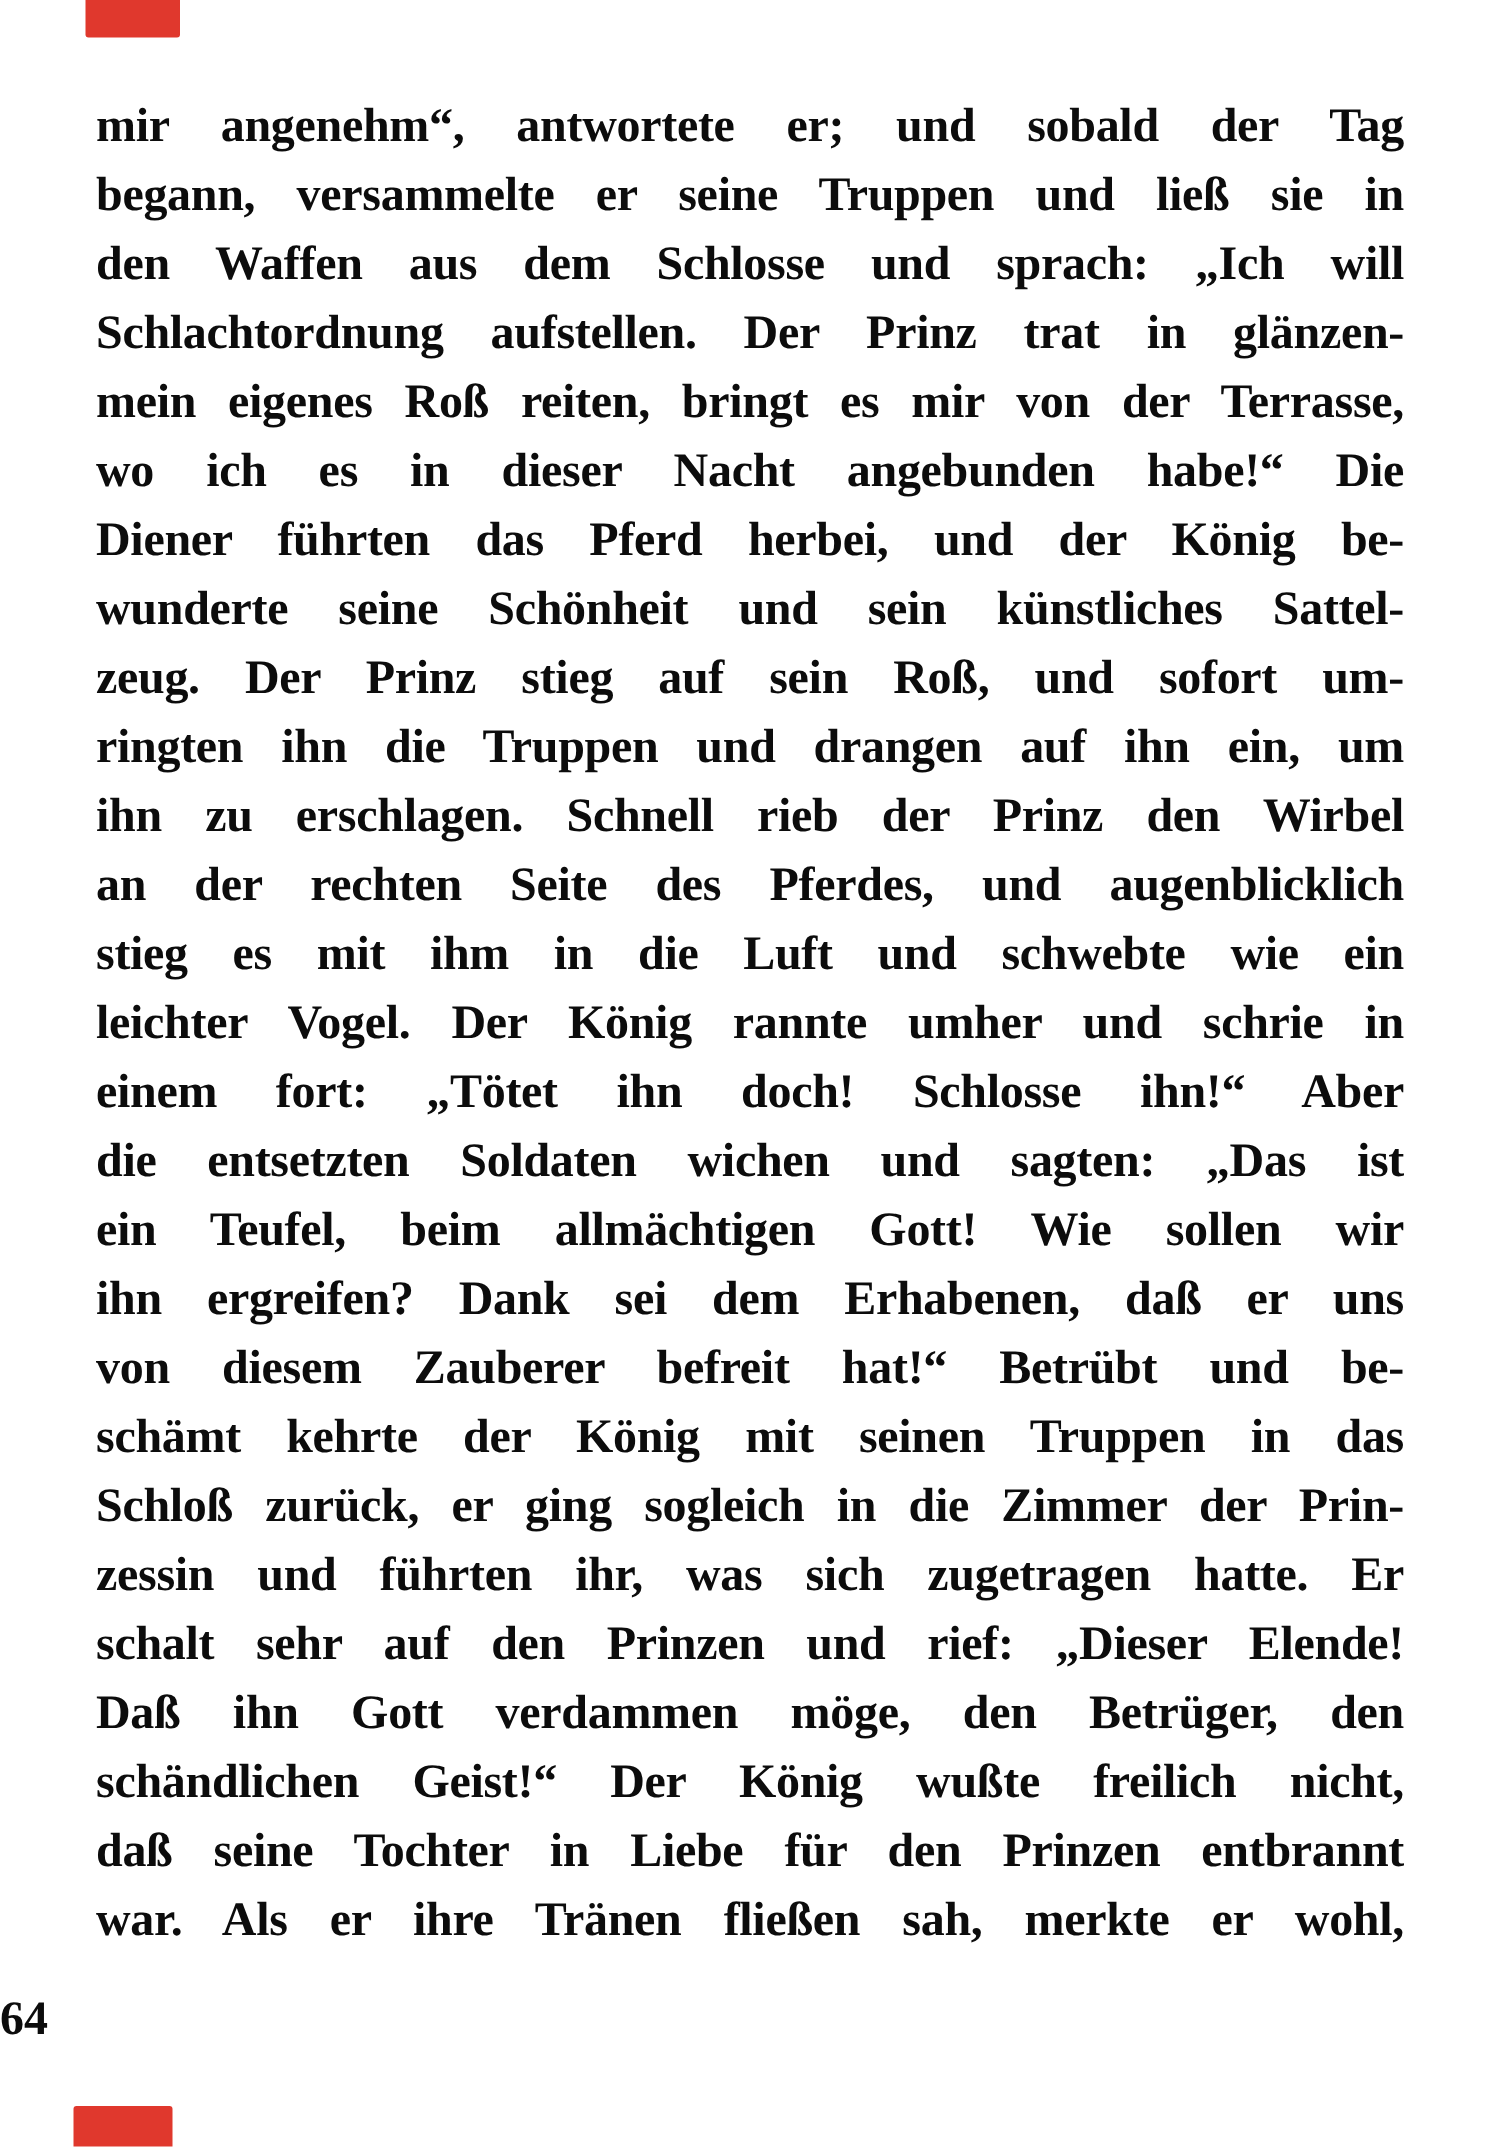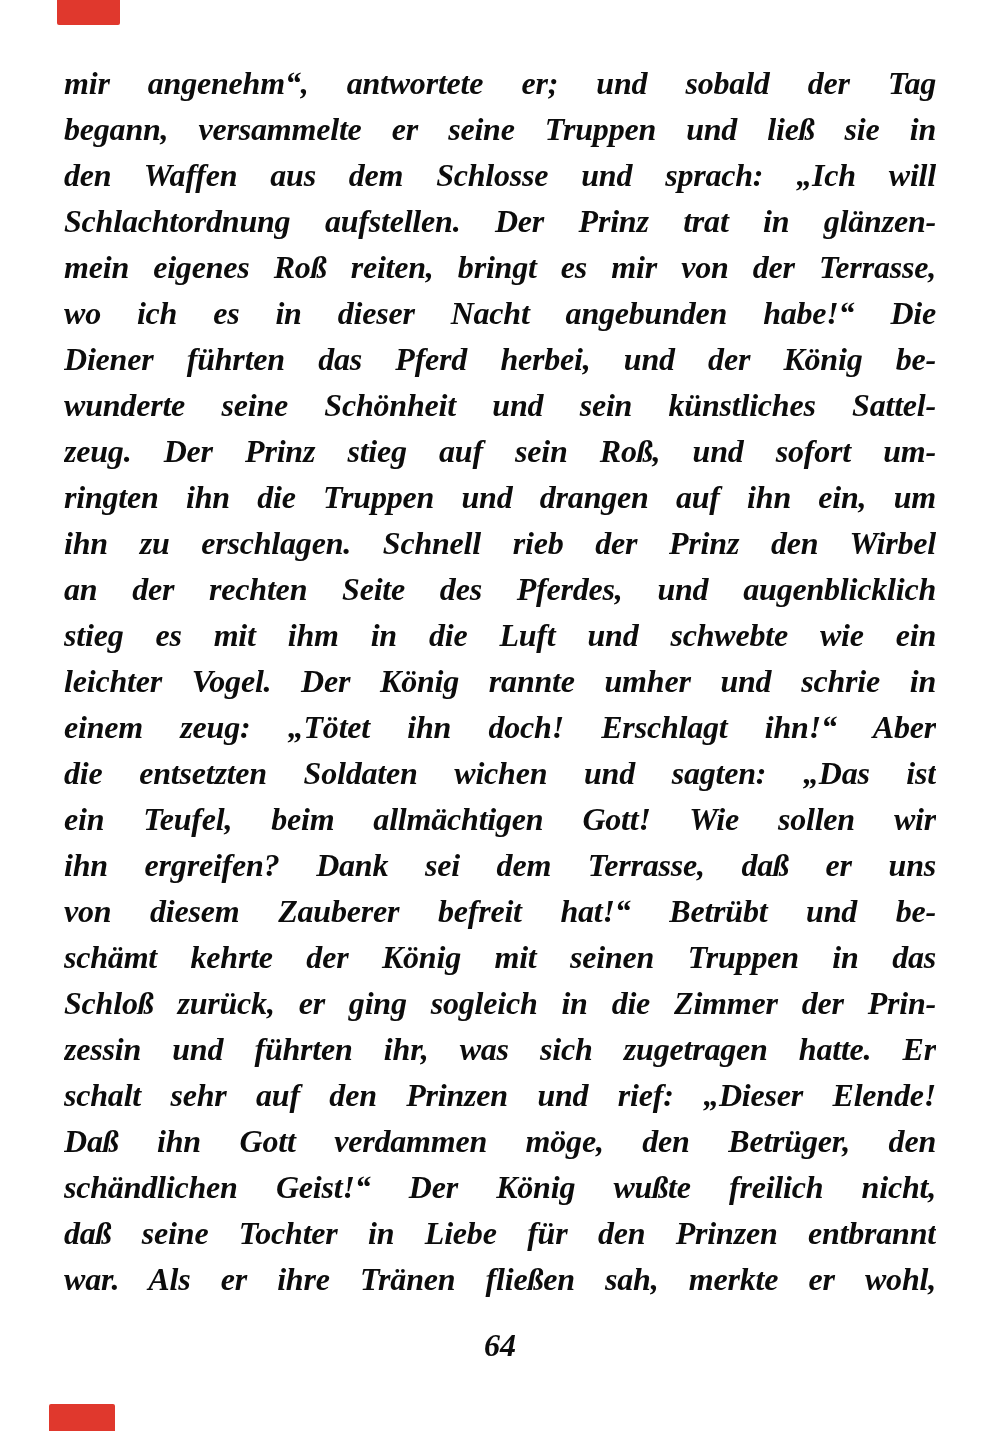--- a/index.html
+++ b/index.html
@@ -1,15 +1,15 @@
 <!DOCTYPE html>
 <html style="--paper: #ffffff; --ink: #0c0c0c; --scan-mark-red: #e0382d;"><head>
 <meta charset="utf-8">
 <style>
-  * { box-sizing: border-box; font-style: italic; }
+  * { box-sizing: border-box; }
   html, body { margin: 0; padding: 0; }
   body {
     width: 1000px;
     height: 1431px;
     background: #ffffff;
     font-family: "Liberation Serif", serif;
   }
   .page {
     position: relative;
     width: 1000px;
@@ -39,21 +39,20 @@
   .line::after {
     content: "";
     display: inline-block;
     width: 100%;
   }
   .pageno {
     position: absolute;
     top: 1322px;
     left: 0;
     width: 100%;
-    text-align: center;
     font-size: 32px;
     font-weight: 700;
     line-height: 46px;
     color: var(--ink, #0c0c0c);
   }
   .mark {
     position: absolute;
     background: var(--scan-mark-red, #e0382d);
     border-radius: 2px;
   }
@@ -85,24 +84,24 @@
       <div class="line">mein eigenes Roß reiten, bringt es mir von der Terrasse,</div>
       <div class="line">wo ich es in dieser Nacht angebunden habe!“ Die</div>
       <div class="line">Diener führten das Pferd herbei, und der König be-</div>
       <div class="line">wunderte seine Schönheit und sein künstliches Sattel-</div>
       <div class="line">zeug. Der Prinz stieg auf sein Roß, und sofort um-</div>
       <div class="line">ringten ihn die Truppen und drangen auf ihn ein, um</div>
       <div class="line">ihn zu erschlagen. Schnell rieb der Prinz den Wirbel</div>
       <div class="line">an der rechten Seite des Pferdes, und augenblicklich</div>
       <div class="line">stieg es mit ihm in die Luft und schwebte wie ein</div>
       <div class="line">leichter Vogel. Der König rannte umher und schrie in</div>
-      <div class="line">einem zeug: „Tötet ihn doch! Erschlagt ihn!“ Aber</div>
+      <div class="line">einem fort: „Tötet ihn doch! Schlosse ihn!“ Aber</div>
       <div class="line">die entsetzten Soldaten wichen und sagten: „Das ist</div>
       <div class="line">ein Teufel, beim allmächtigen Gott! Wie sollen wir</div>
-      <div class="line">ihn ergreifen? Dank sei dem Terrasse, daß er uns</div>
+      <div class="line">ihn ergreifen? Dank sei dem Erhabenen, daß er uns</div>
       <div class="line">von diesem Zauberer befreit hat!“ Betrübt und be-</div>
       <div class="line">schämt kehrte der König mit seinen Truppen in das</div>
       <div class="line">Schloß zurück, er ging sogleich in die Zimmer der Prin-</div>
       <div class="line">zessin und führten ihr, was sich zugetragen hatte. Er</div>
       <div class="line">schalt sehr auf den Prinzen und rief: „Dieser Elende!</div>
       <div class="line">Daß ihn Gott verdammen möge, den Betrüger, den</div>
       <div class="line">schändlichen Geist!“ Der König wußte freilich nicht,</div>
       <div class="line">daß seine Tochter in Liebe für den Prinzen entbrannt</div>
       <div class="line">war. Als er ihre Tränen fließen sah, merkte er wohl,</div>
     </div>

